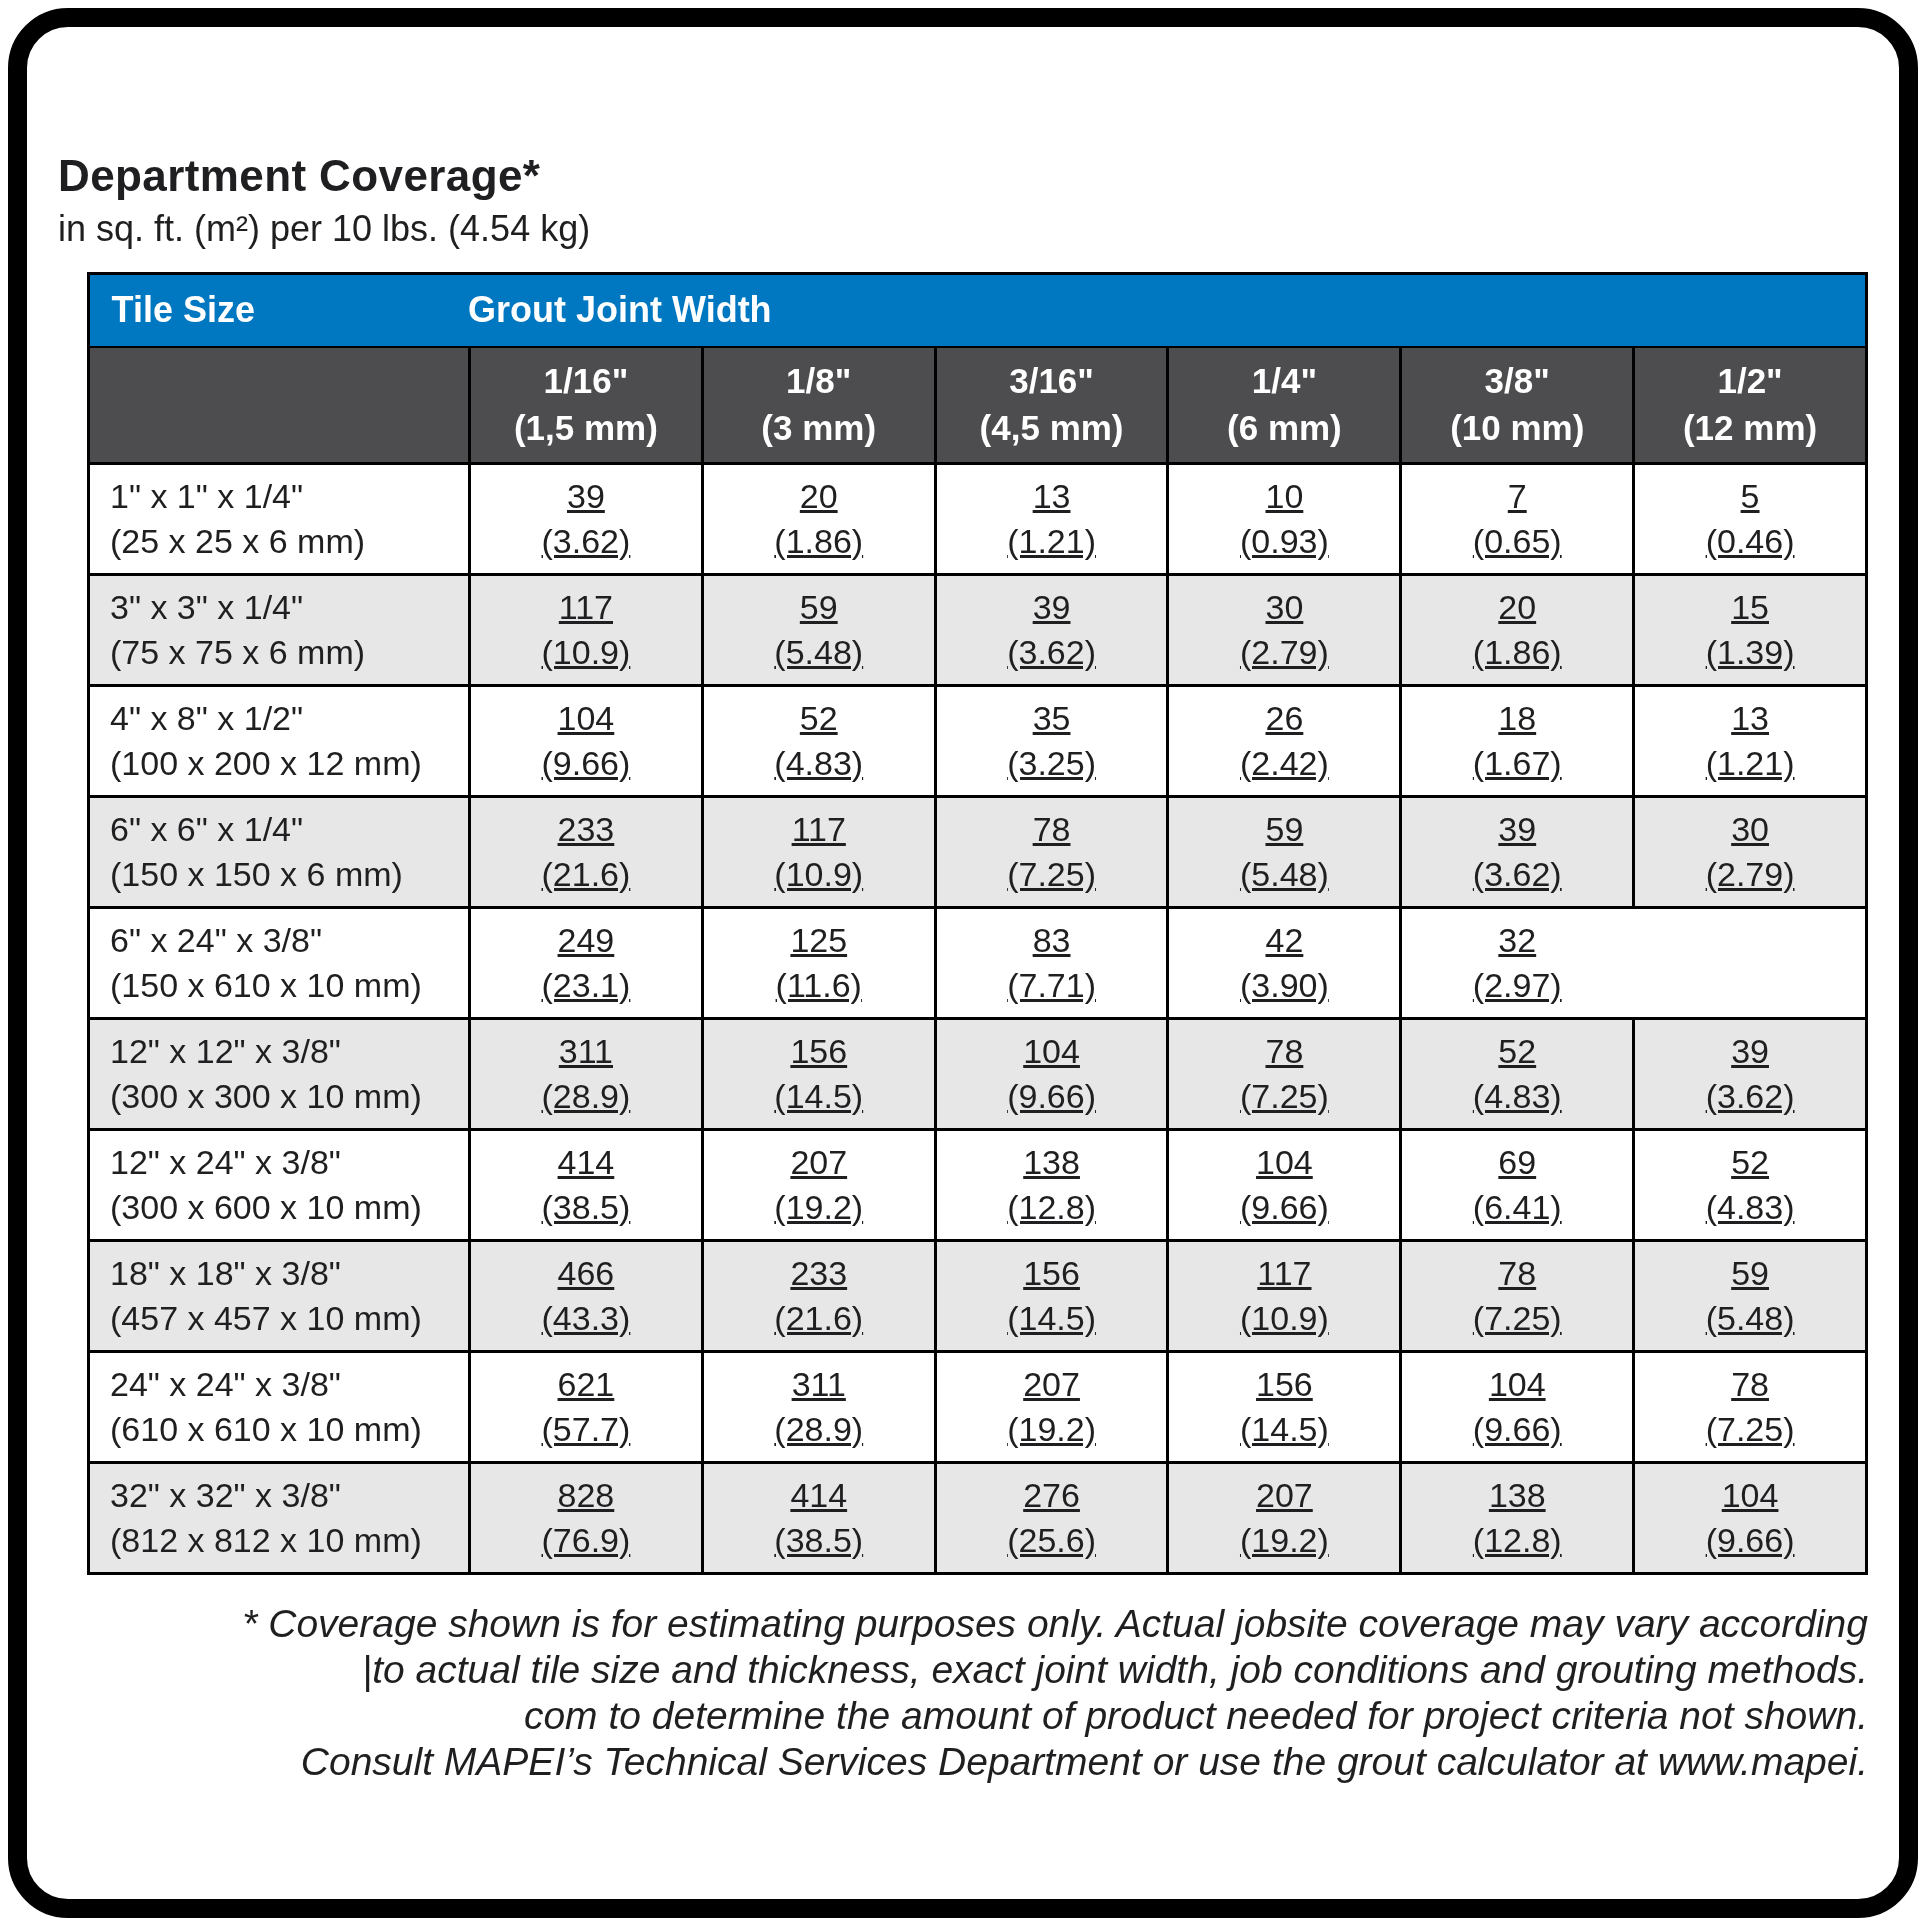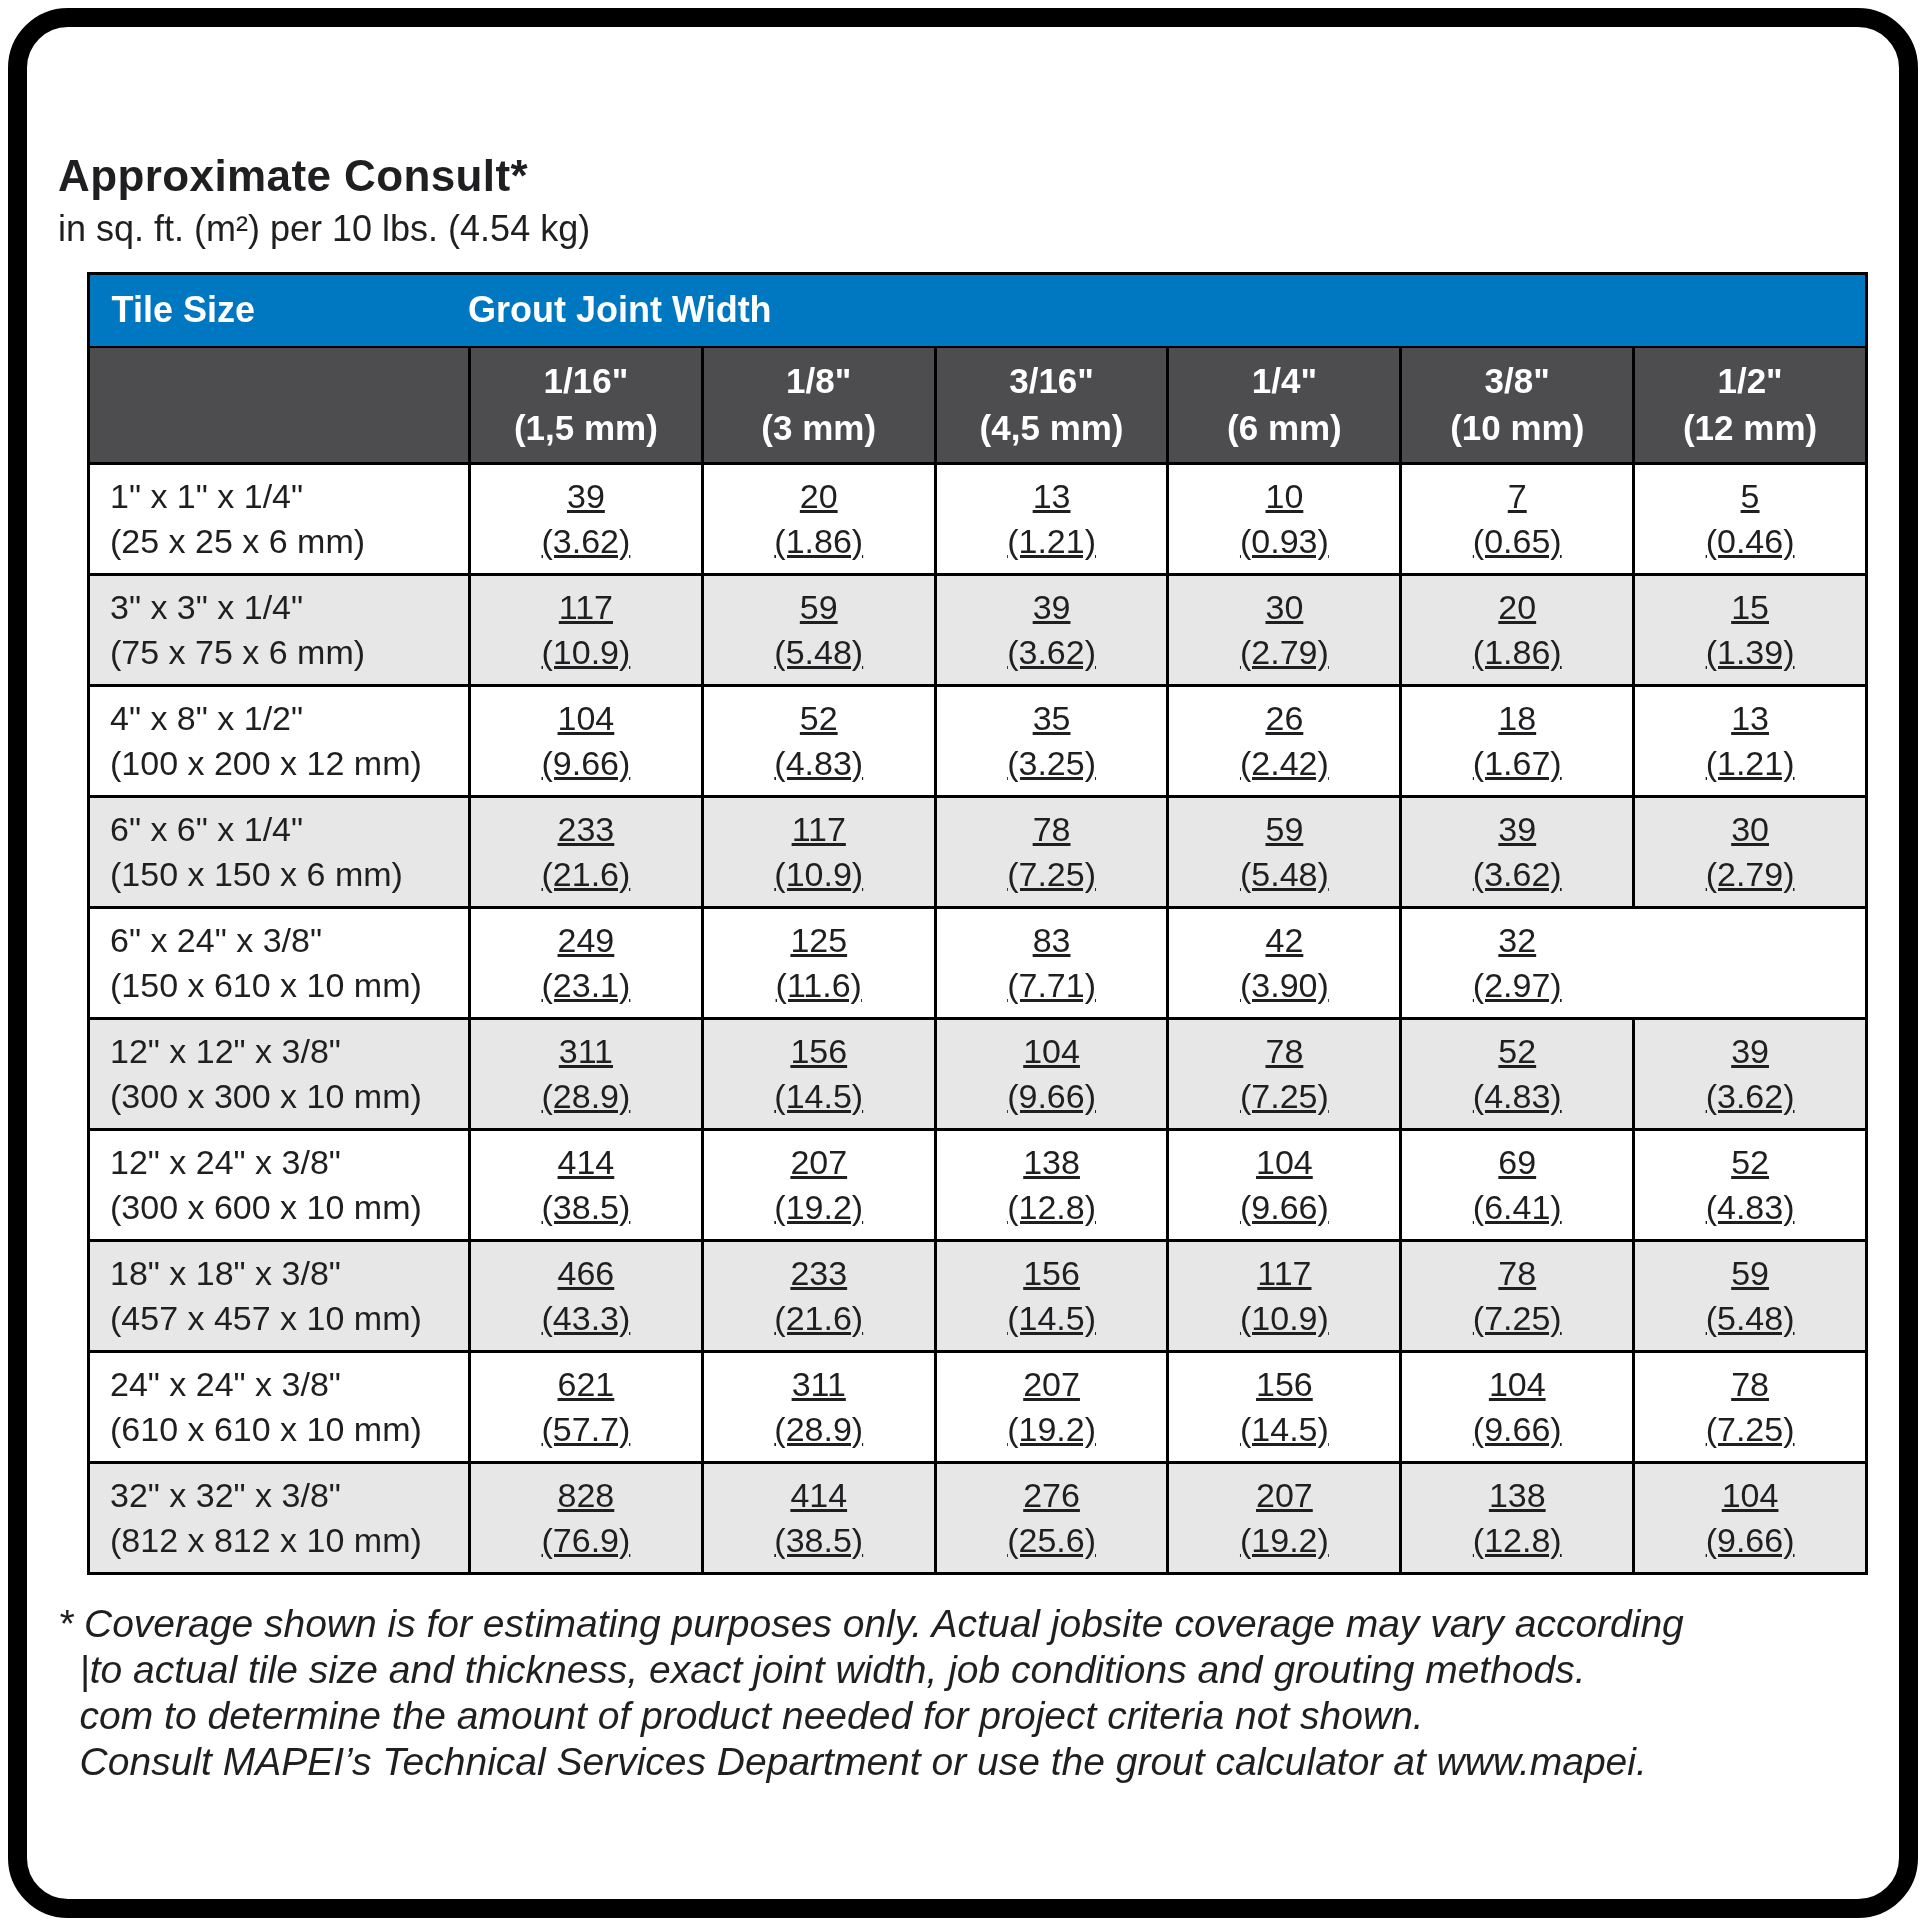--- a/index.html
+++ b/index.html
@@ -93,31 +93,32 @@
     align-items: flex-start;
     text-align: left;
     padding-left: 20px;
   }
   .footnote {
     margin-top: 26px;
     font-style: italic;
     font-size: 39px;
     line-height: 1.18;
     white-space: nowrap;
+    text-align: right;
   }
   .footnote-line.cont { padding-left: 21.6px; }
 </style>
 </head>
 <body>
 
 <div class="canvas">
   <div class="frame"></div>
 
   <div class="content">
-    <div class="title">Approximate Consult*</div>
+    <div class="title">Department Coverage*</div>
     <div class="subtitle">in sq. ft. (m²) per 10 lbs. (4.54 kg)</div>
 
     <div class="coverage-table">
       <div class="header-row">
         <div class="tile-size-label">Tile Size</div>
         <div class="gjw-label">Grout Joint Width</div>
       </div>
 
       <div class="subheader-row">
         <div class="subheader-cell"></div>

